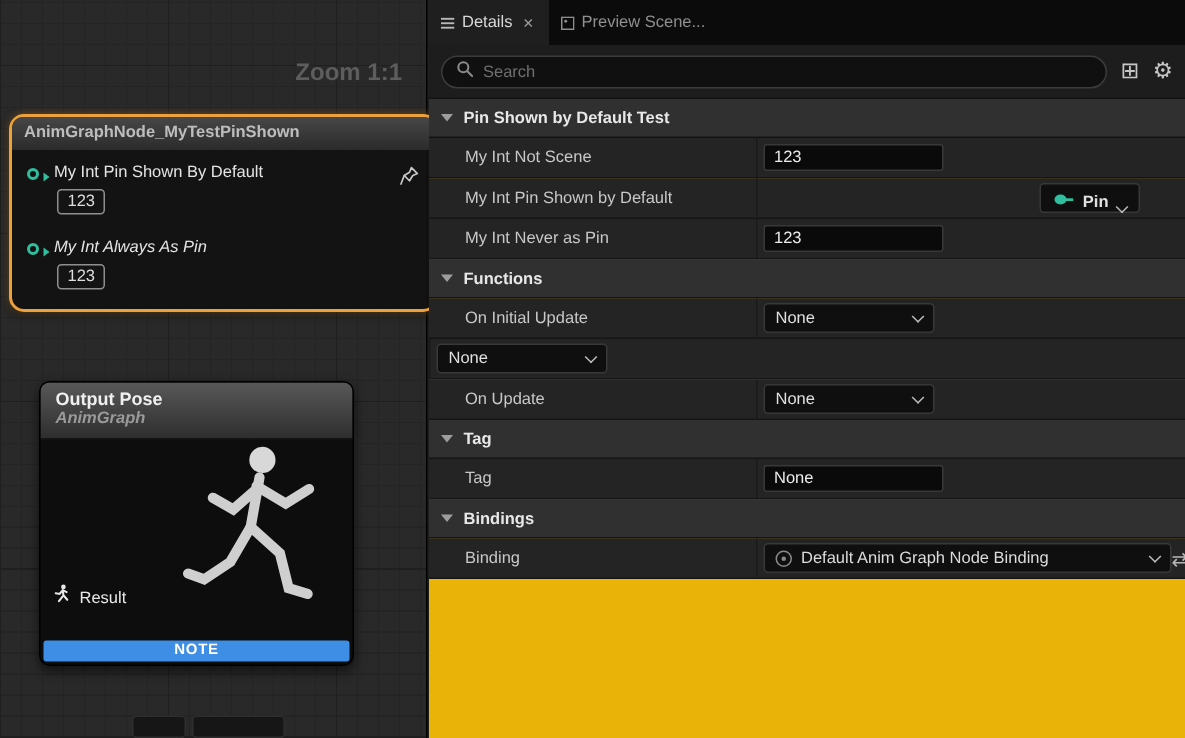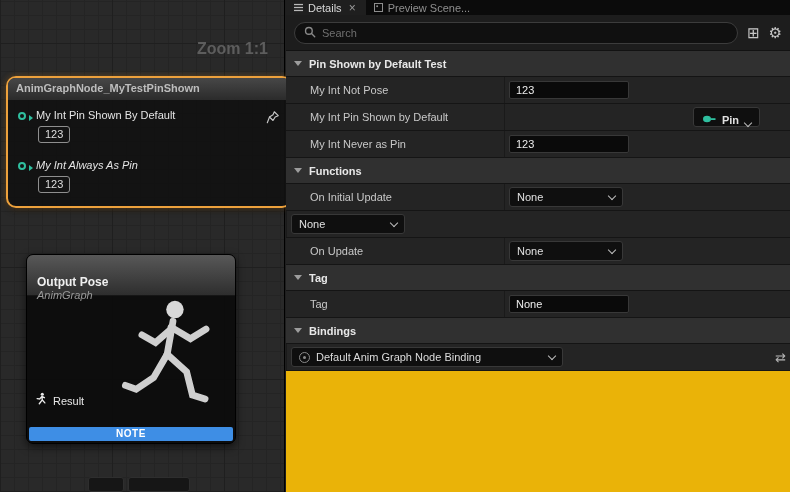--- a/index.html
+++ b/index.html
@@ -42,43 +42,43 @@
   }
   .pin-toggle { position:absolute; right:10px; top:32px; width:14px; height:14px; }
 
   
   .node-output {
     position:absolute; left:26px; top:254px; width:210px; height:190px;
     background:rgba(12,12,12,0.94); border:1px solid #000; border-radius:7px;
     box-shadow:0 3px 8px rgba(0,0,0,0.6); overflow:hidden;
   }
   .node-output-header {
-    height:38px; padding:20px 10px; background:linear-gradient(#585858,#2e2e2e);
+    height:38px; padding:4px 10px; background:linear-gradient(#585858,#2e2e2e);
     border-bottom:1px solid #161616;
   }
   .node-output-title { color:#f0f0f0; font-size:12px; font-weight:bold; }
-  .node-output-sub { color:#9a9a9a; font-size:11px; font-style:italic; }
+  .node-output-sub { color:#9a9a9a; font-size:11px; font-style:italic;font-weight:bold; }
   .node-output-body { position:relative; height:136px; }
   .mannequin { position:absolute; right:2px; top:0; }
   .result-pin { position:absolute; left:8px; top:96px; display:flex; align-items:center; gap:6px; }
   .result-label { color:#e8e8e8; font-size:11px; }
   .note-bar {
     position:absolute; left:2px; right:2px; bottom:2px; height:14px;
     background:#3e8ee5; border-radius:2px; color:#fff; font-size:10px; font-weight:bold;
     text-align:center; line-height:14px; letter-spacing:0.5px;
   }
 
   .offscreen-node { position:absolute; background:#161616; border:1px solid #2e2e2e; border-radius:3px; height:15px; }
   .osn-a { left:88px; top:477px; width:36px; }
   .osn-b { left:128px; top:477px; width:62px; }
 
   
   #details { position:absolute; left:286px; top:0; width:504px; height:492px; background:#1d1d1d; display:flex; flex-direction:column; }
 
-  .tabbar { height:15px; background:#0b0b0b; display:flex; align-items:stretch; flex-shrink:0;text-align:right; }
+  .tabbar { height:30px; background:#0b0b0b; display:flex; align-items:stretch; flex-shrink:0;text-align:right; }
   .tab { display:flex; align-items:center; gap:5px; padding:0 8px; font-size:11px; }
   .tab.active { background:#1f1f1f; color:#d8d8d8; }
   .tab.inactive { color:#8f8f8f; }
   .tab-close { color:#9a9a9a; font-size:12px; line-height:10px; padding:0 2px; cursor:default; }
 
   .searchrow { height:36px; background:#1d1d1d; border-bottom:1px solid #121212; display:flex; align-items:center; padding:0 8px; gap:9px; flex-shrink:0; }
   .searchbox { flex:1; height:22px; border-radius:11px; background:#101010; border:1px solid #3c3c3c; display:flex; align-items:center; gap:6px; padding:0 9px; }
   .searchbox input { flex:1; background:transparent; border:none; outline:none; color:#cfcfcf; font-size:11px; font-family:"Liberation Sans",sans-serif; }
   .searchbox input::placeholder { color:#6f6f6f; }
   .hdr-icon { color:#c6c6c6; font-size:15px; line-height:1; }
@@ -203,21 +203,21 @@
       <span class="hdr-icon">⚙</span>
     </div>
 
     <div class="props">
 
       <div class="cat">
         <span class="tri"></span>
         <span class="cat-t">Pin Shown by Default Test</span>
       </div>
       <div class="row">
-        <div class="pname">My Int Not Pose</div>
+        <div class="pname">My Int Not Scene</div>
         <div class="pval">
           <input class="tbox" value="123" style="">
         </div>
       </div>
       <div class="row">
         <div class="pname">My Int Pin Shown by Default</div>
         <div class="pval">
           <div class="pin-combo">
             <span>
               <svg width="14" height="10" viewBox="0 0 14 10">
@@ -277,20 +277,21 @@
         <div class="pval">
           <input class="tbox" value="None" style="">
         </div>
       </div>
 
       <div class="cat">
         <span class="tri"></span>
         <span class="cat-t">Bindings</span>
       </div>
       <div class="row">
+        <div class="pname">Binding</div>
         <div class="pval">
           <div class="binding-dd">
             <span class="bind-circle"></span>
             <span class="lbl">Default Anim Graph Node Binding</span>
             <span class="chev"></span>
           </div>
           <span class="bind-arrows">⇄</span>
         </div>
       </div>
 

